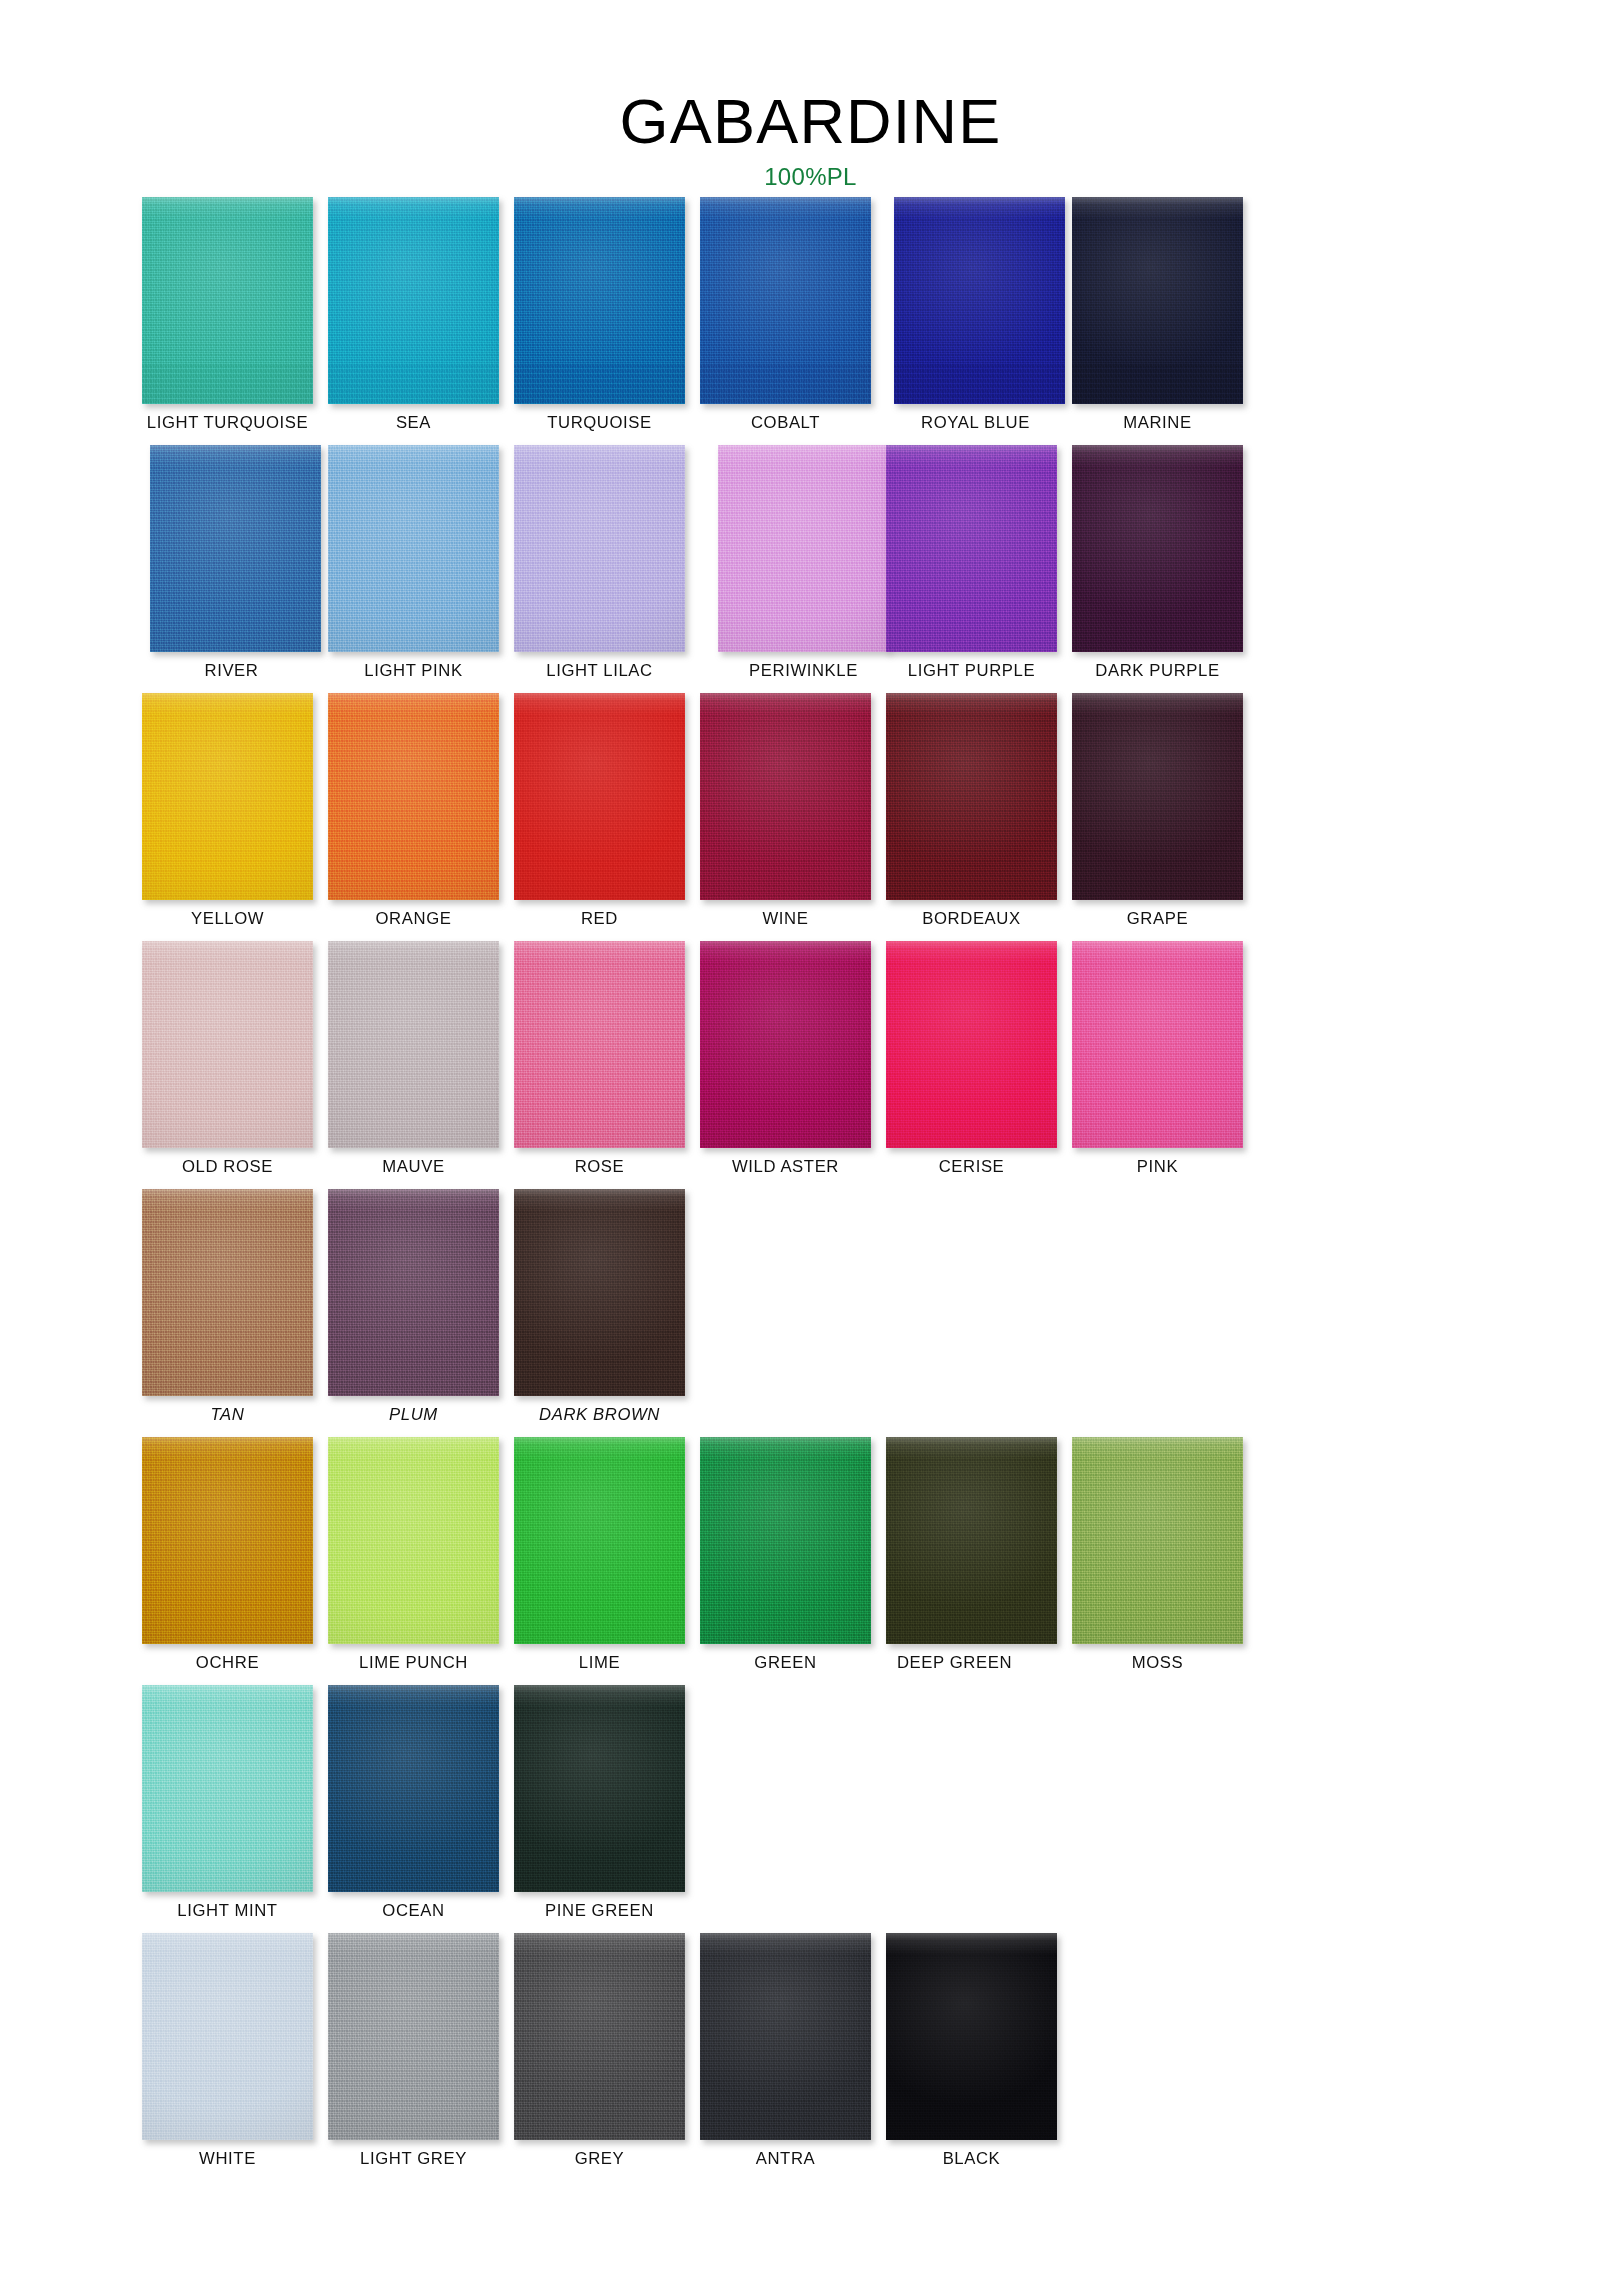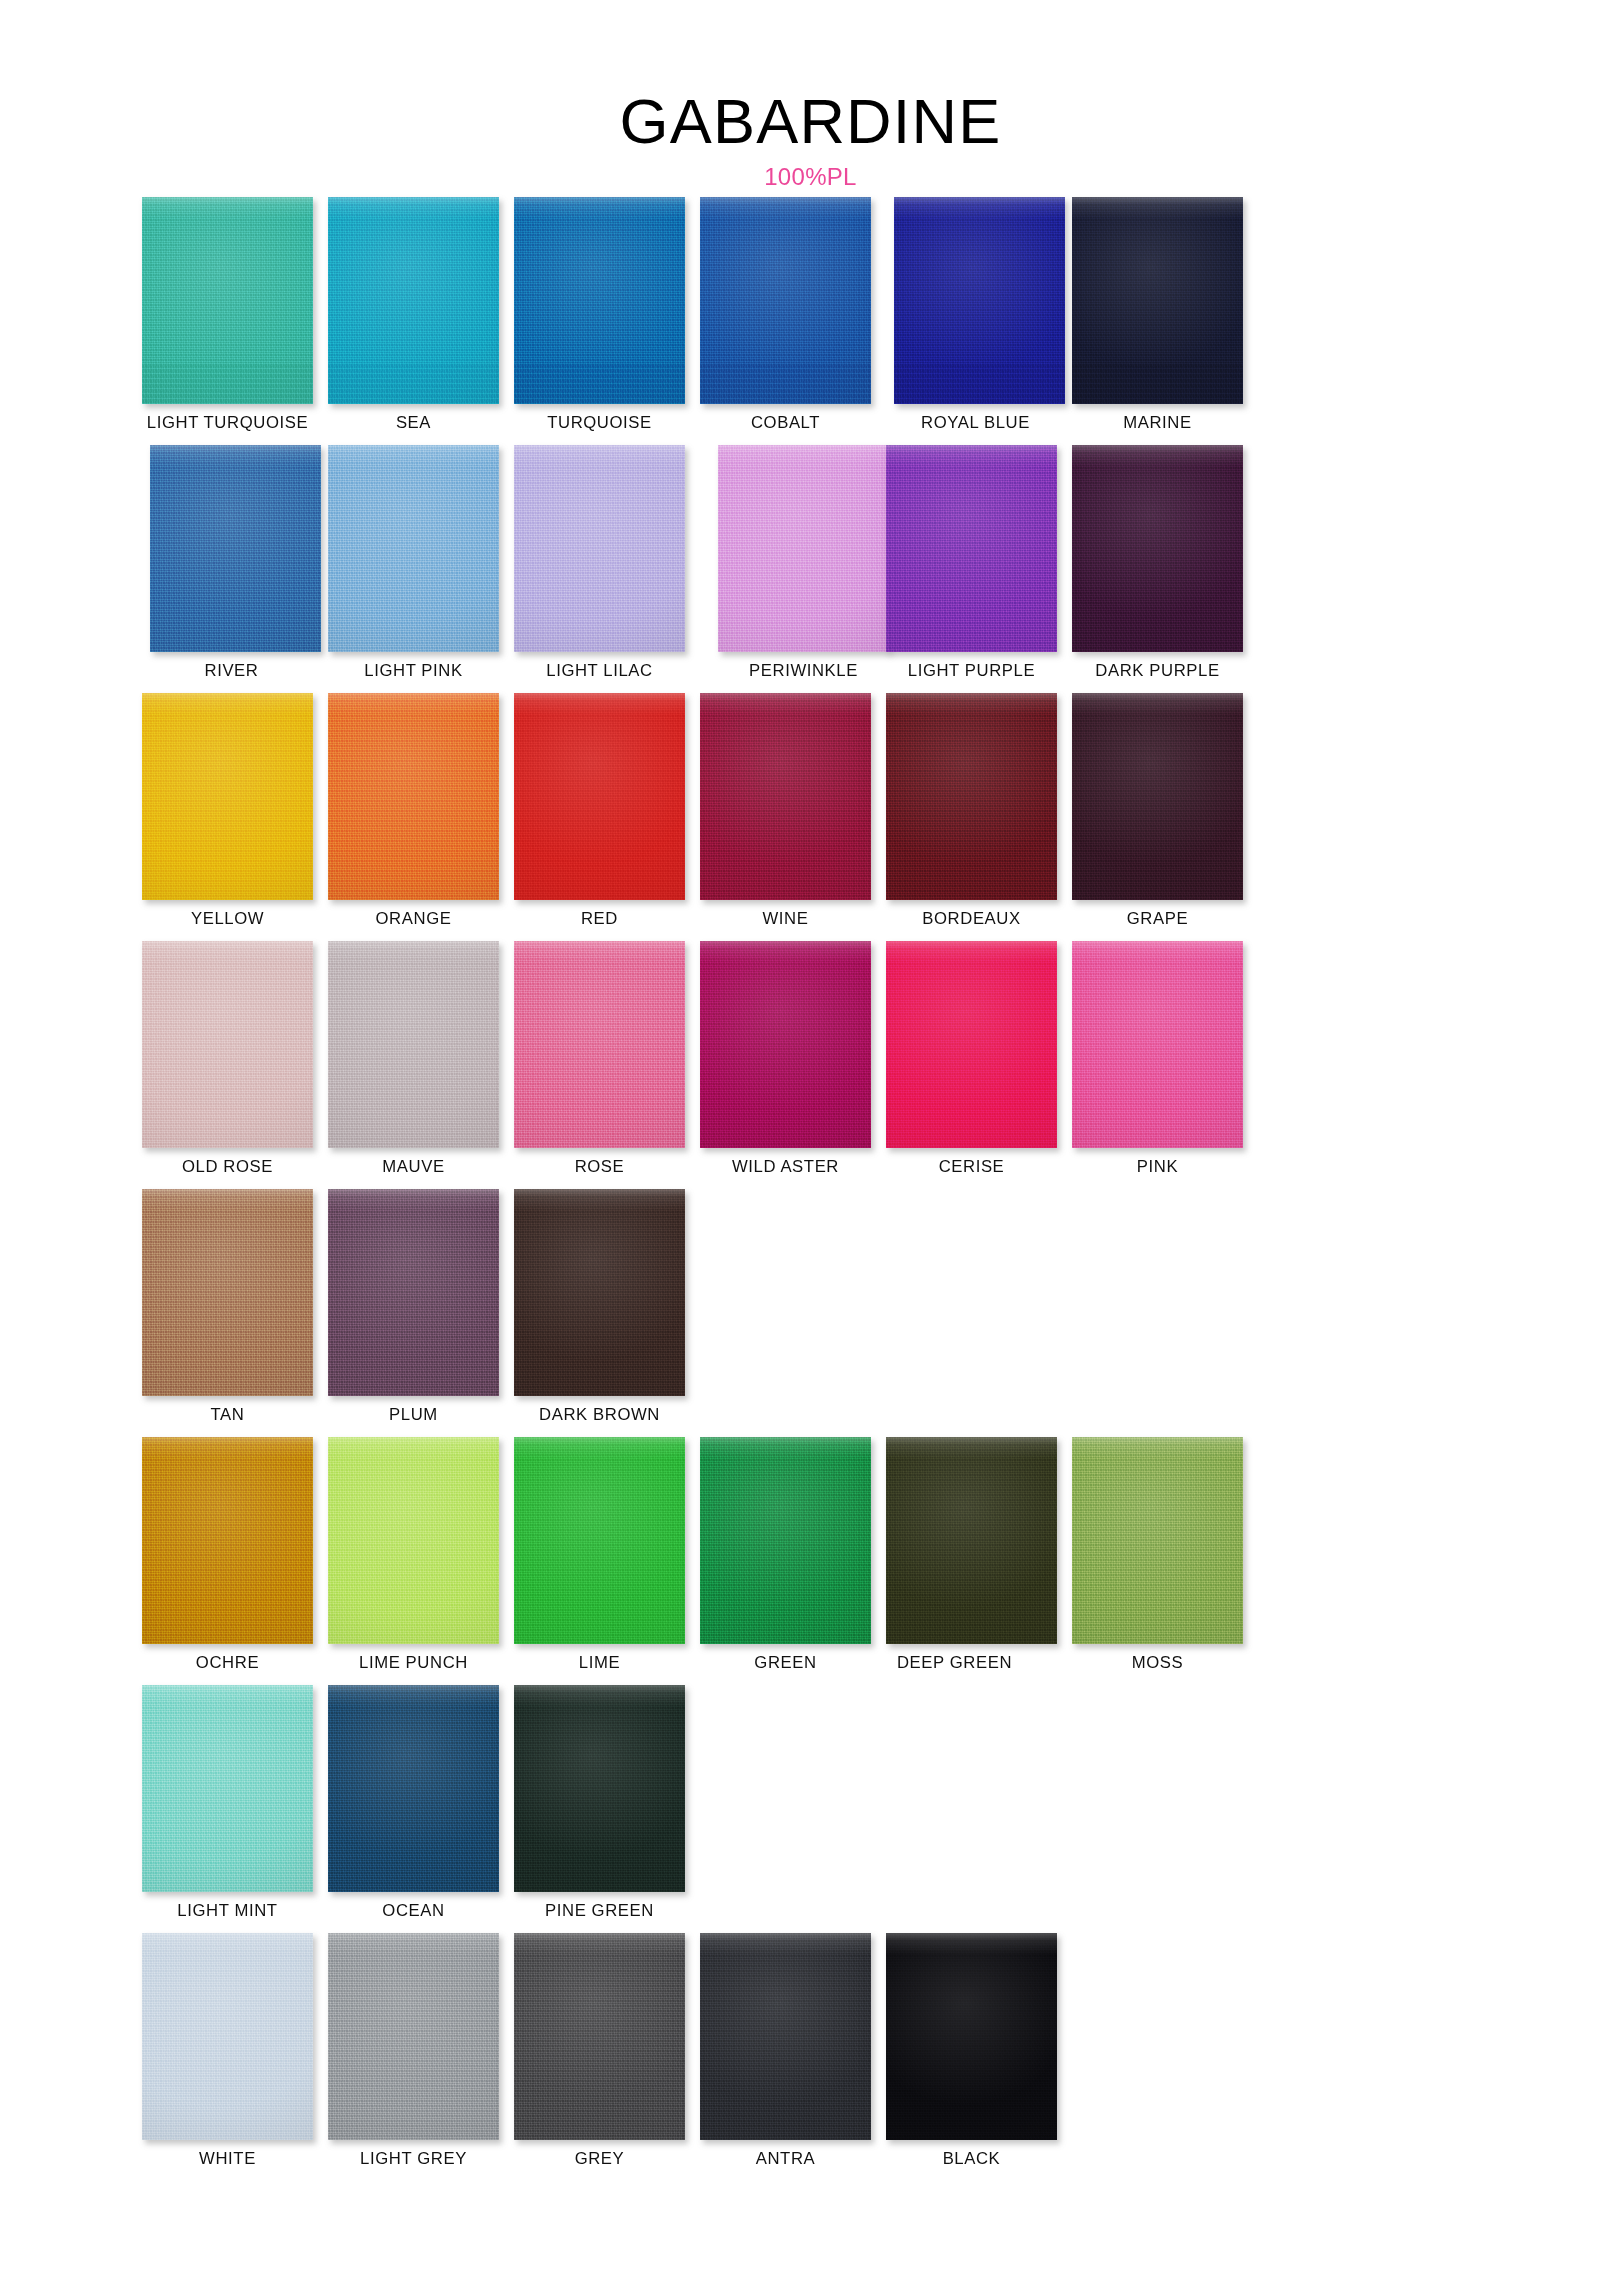--- a/index.html
+++ b/index.html
@@ -39,21 +39,21 @@
     letter-spacing: 1.2px;
     line-height: 1.0;
     color: #000000;
     font-family: "Liberation Sans", sans-serif;
   }
   .subtitle {
     margin-top: 10px;
     font-size: 24px;
     font-weight: 400;
     letter-spacing: 0.3px;
-    color: #ec4899;
+    color: #15803d;
   }
 
   
   .grid {
     position: absolute;
     top: 197px;
     left: 142px;
     width: 1332px;
   }
   .row {
@@ -300,21 +300,21 @@
           <div class="label">CERISE</div>
         </div>
         <div class="cell" style="left: 930px; width: 171px;">
           <div class="swatch" style="width: 171px; height: 207px; background: rgb(232, 88, 160);">
             <div class="weave"></div>
             <div class="sheen"></div>
           </div>
           <div class="label">PINK</div>
         </div>
       </div>
-      <div class="row" style="height: 248px;">
+      <div class="row" style="height: 248px; font-style: italic;">
         <div class="cell" style="left: 0px; width: 171px;">
           <div class="swatch" style="width: 171px; height: 207px; background: rgb(172, 127, 92);">
             <div class="weave"></div>
             <div class="sheen"></div>
           </div>
           <div class="label">TAN</div>
         </div>
         <div class="cell" style="left: 186px; width: 171px;">
           <div class="swatch" style="width: 171px; height: 207px; background: rgb(108, 75, 100);">
             <div class="weave"></div>

